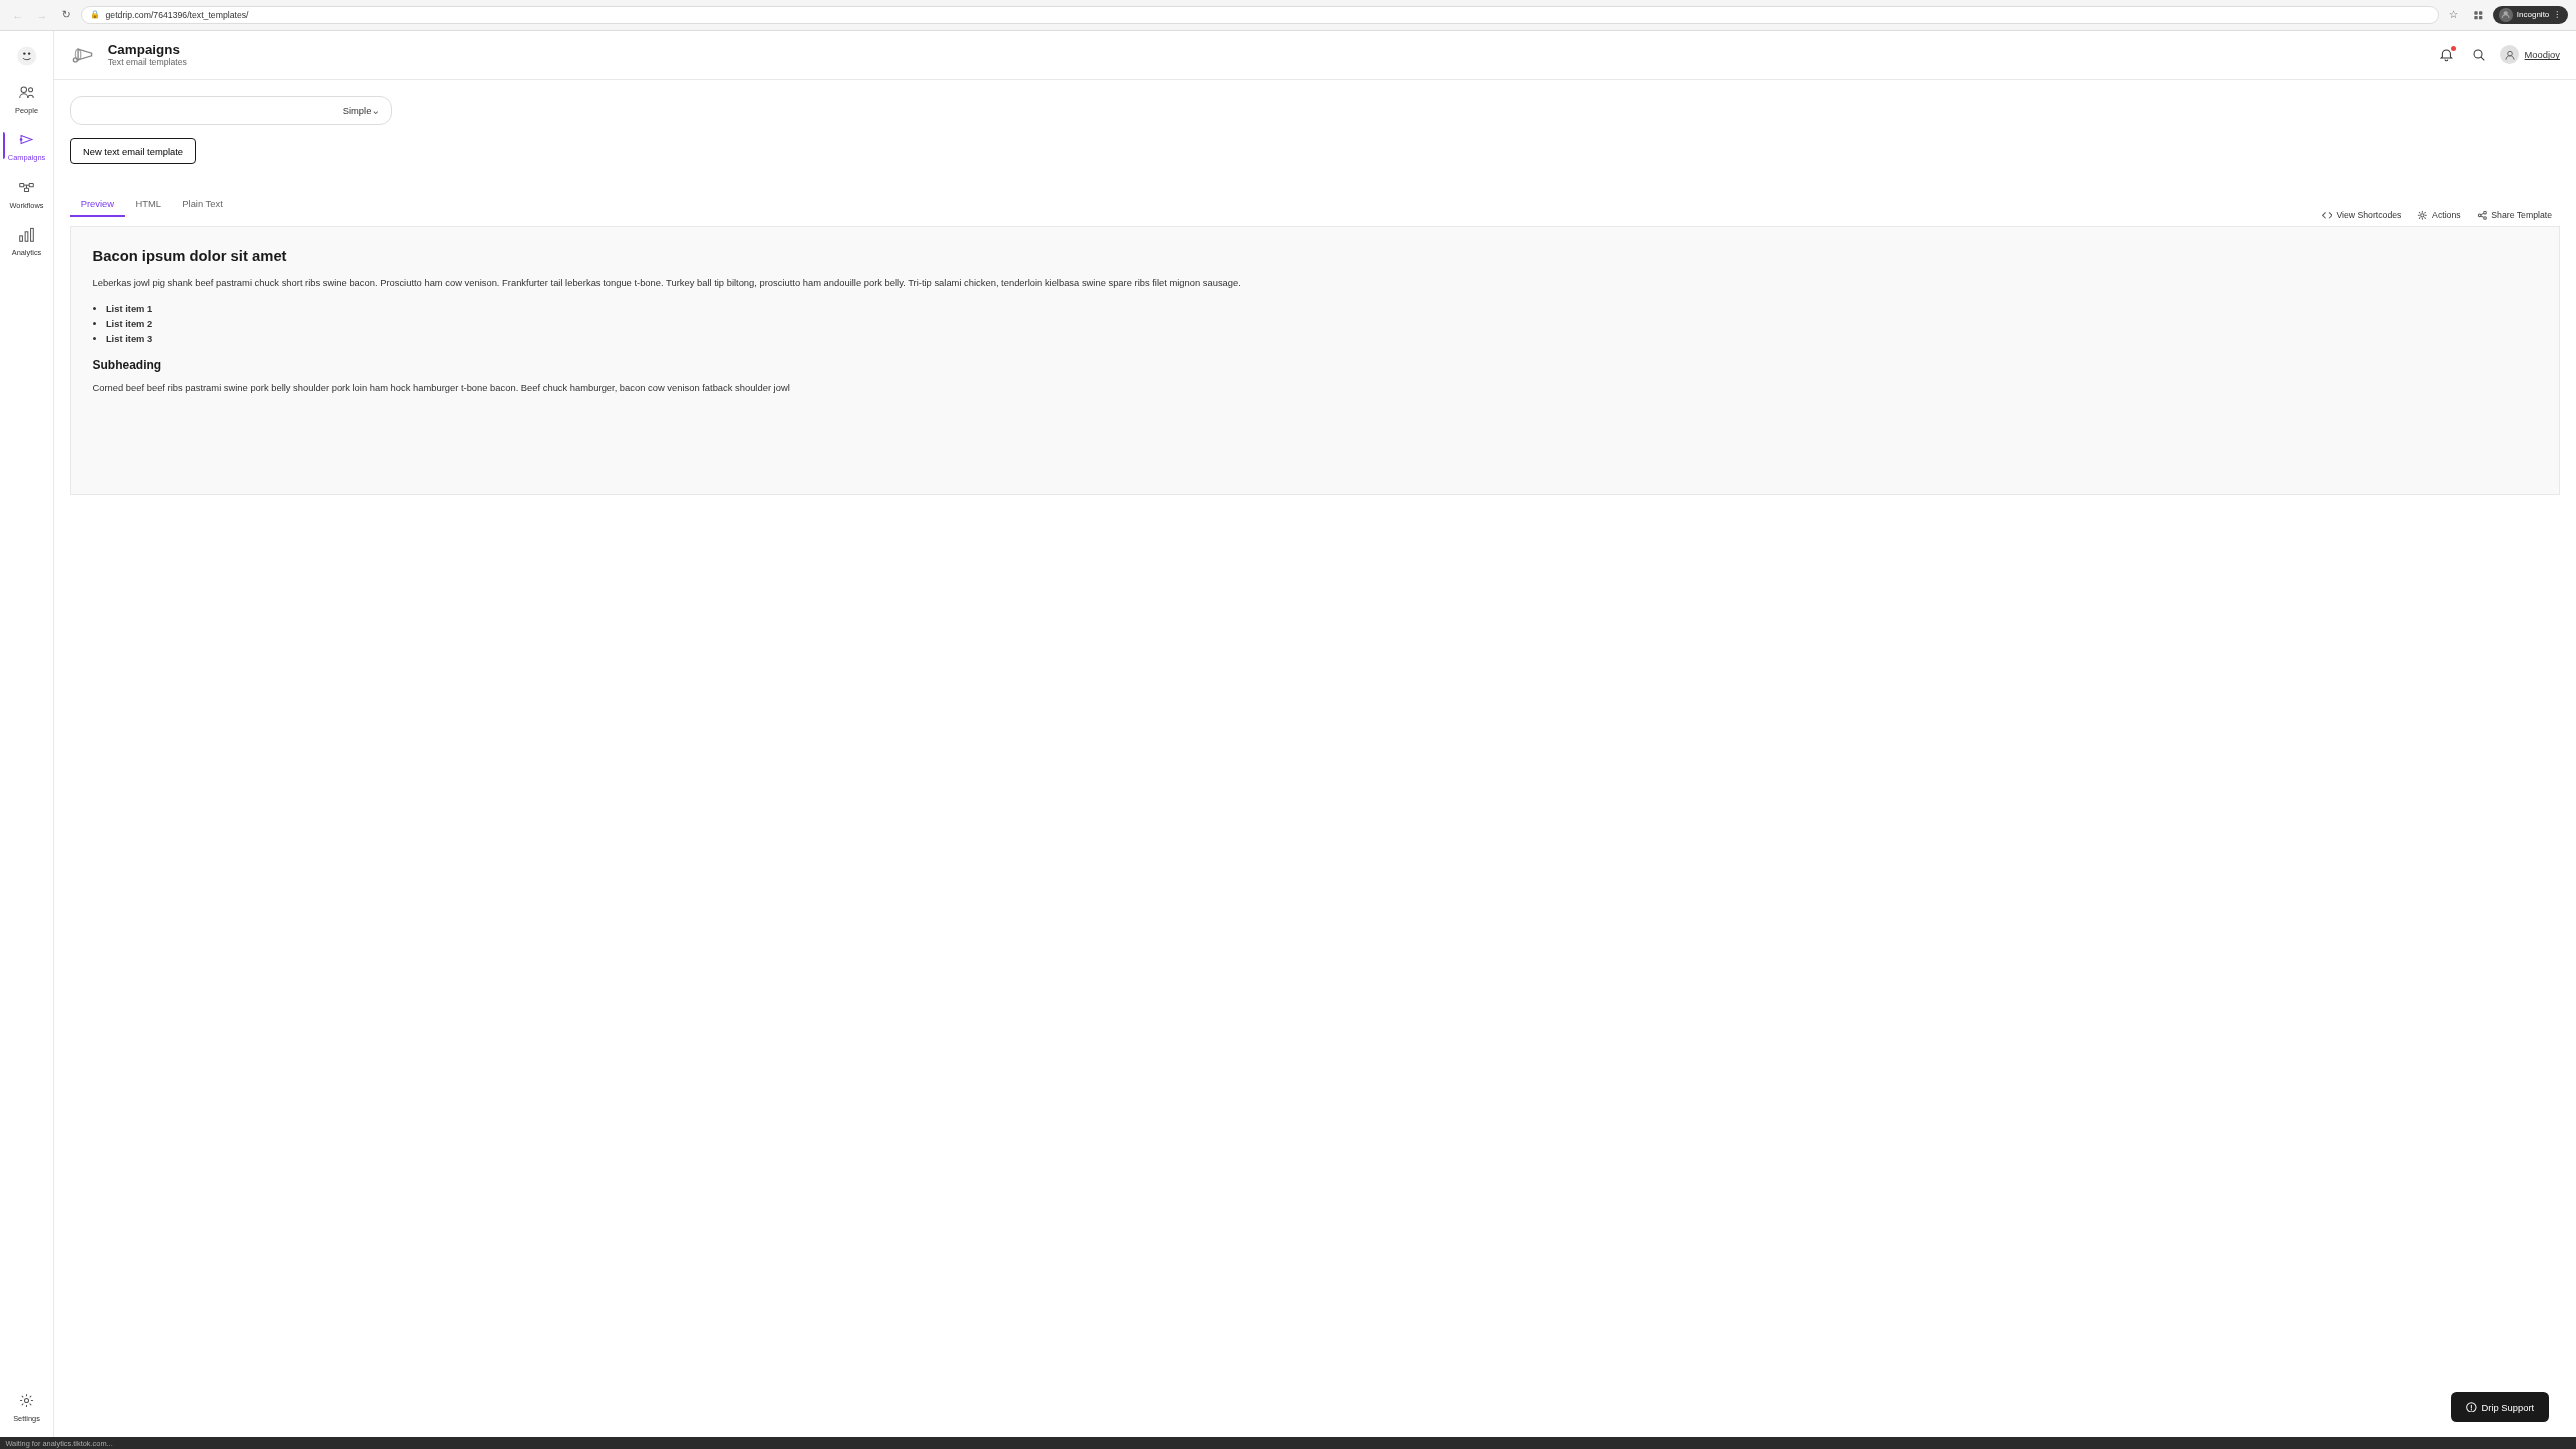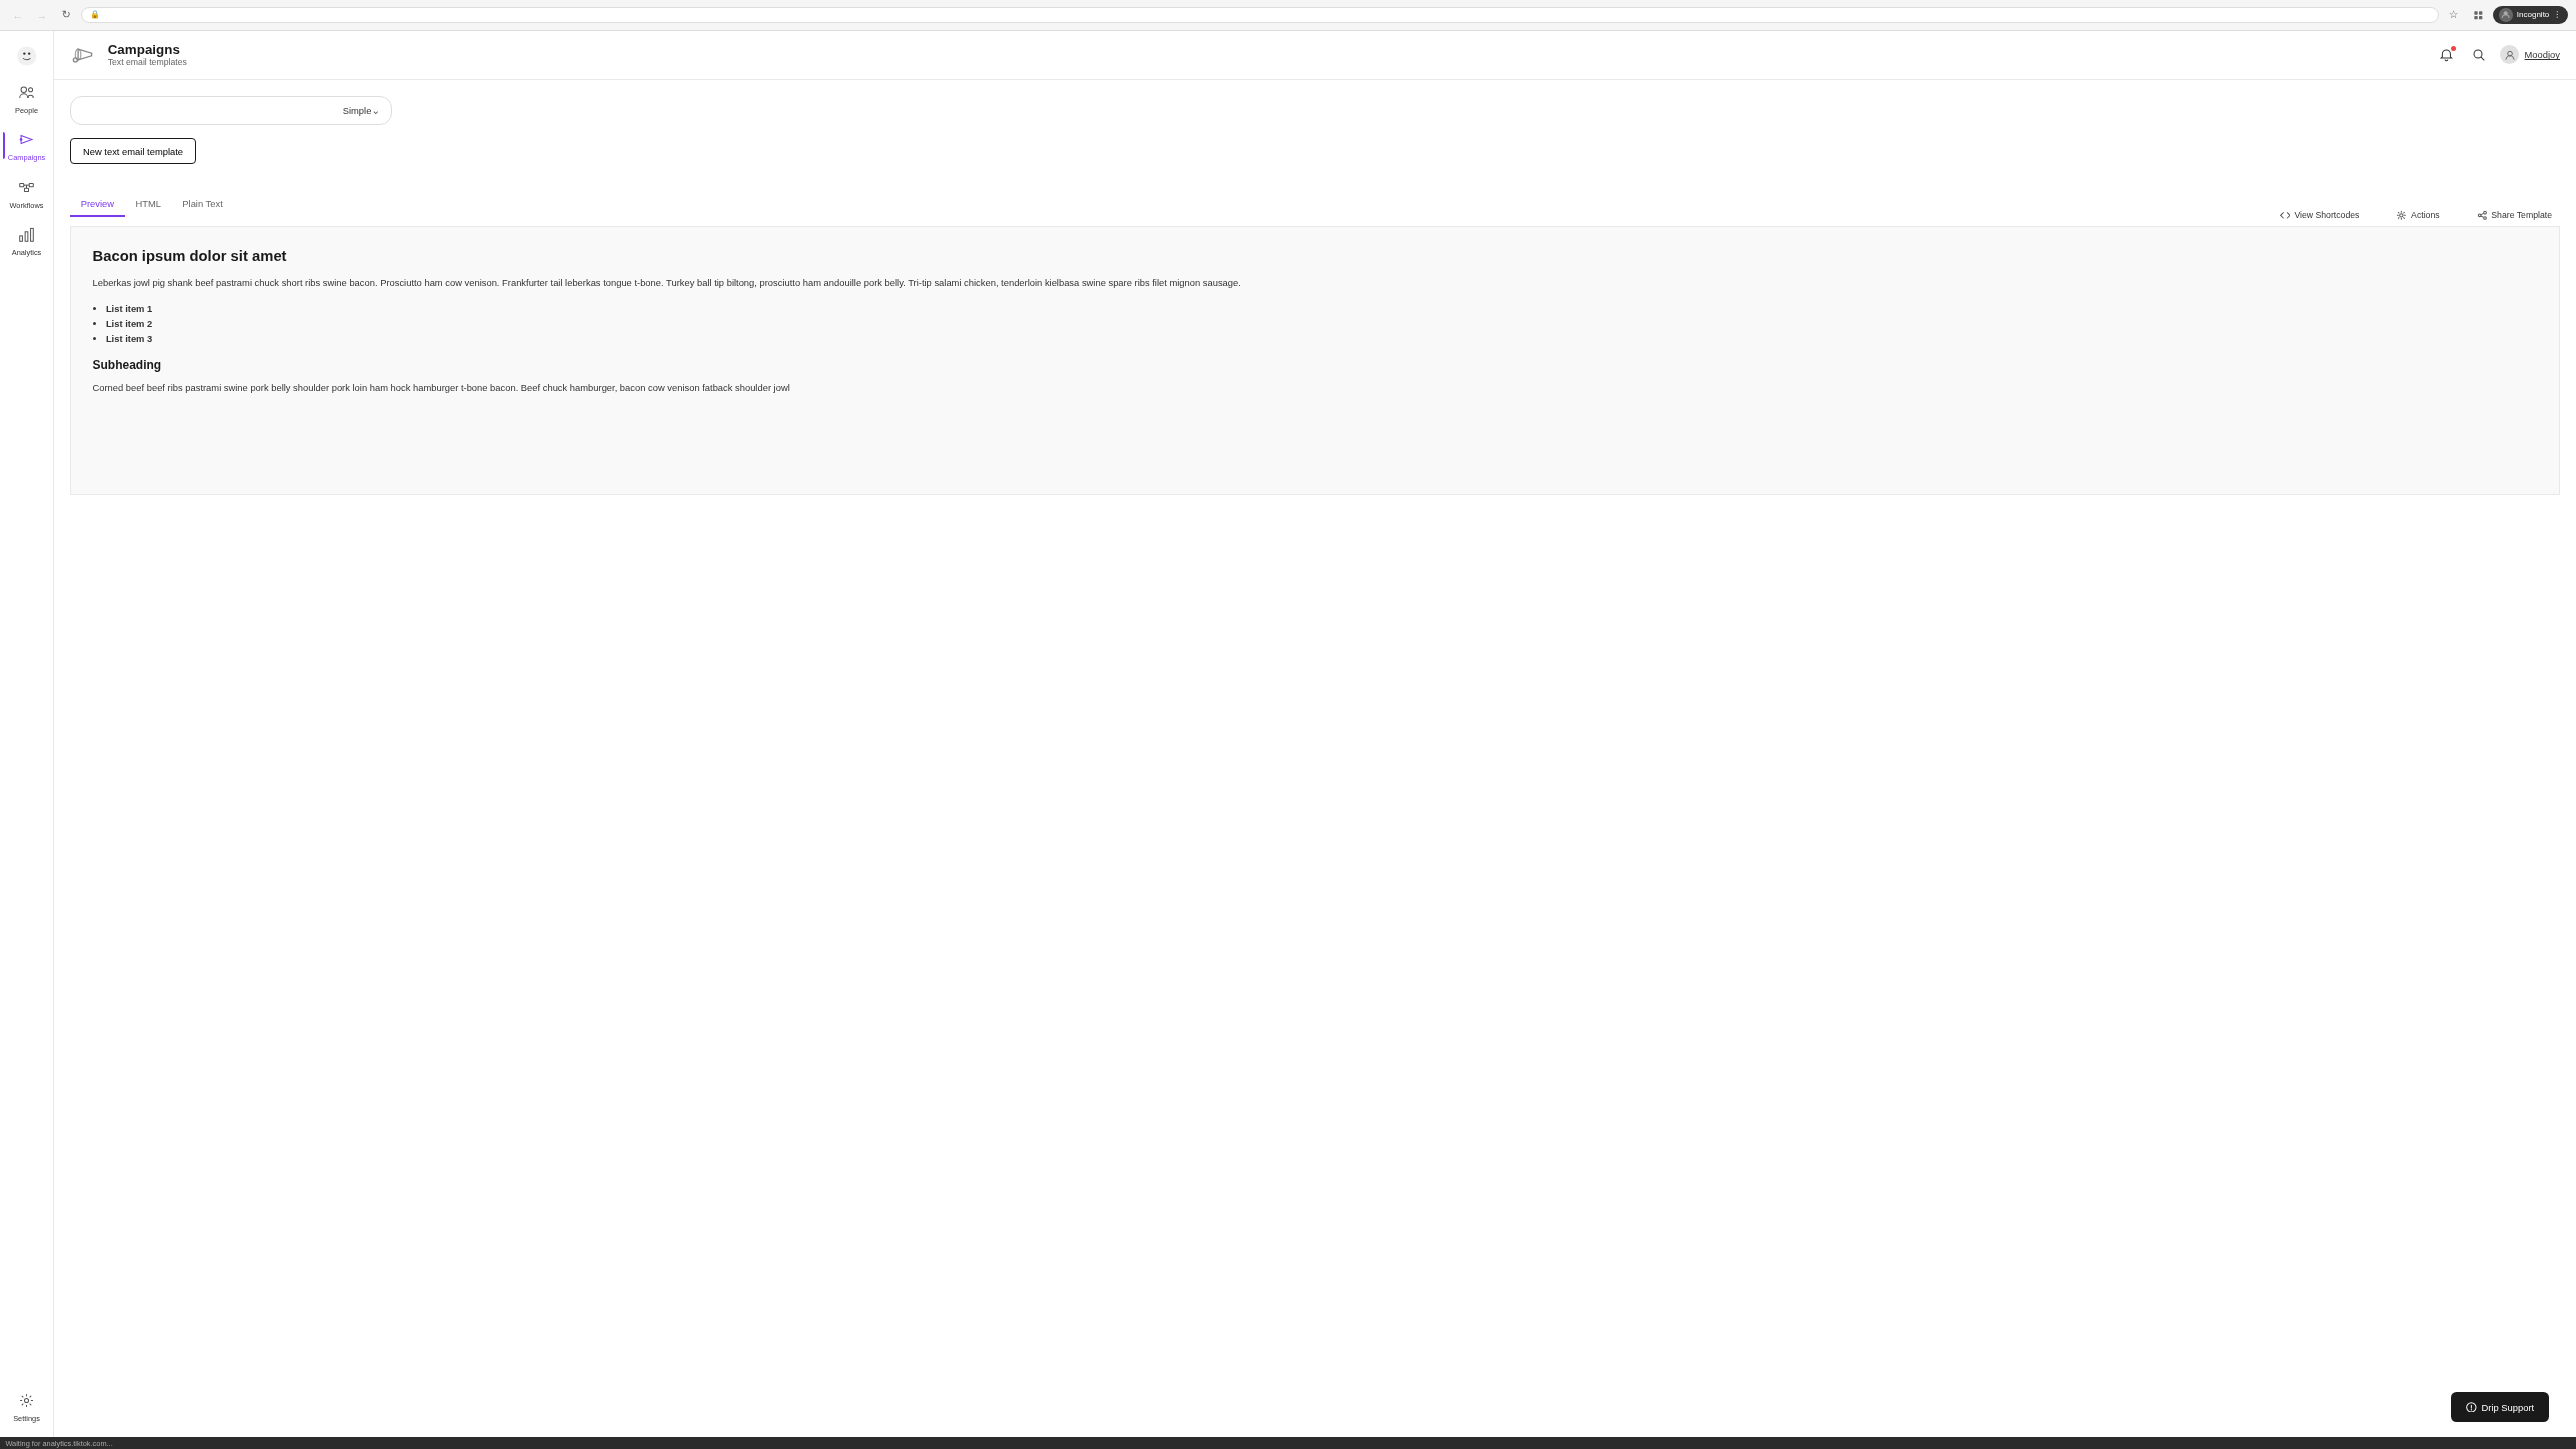--- a/index.html
+++ b/index.html
@@ -67,21 +67,21 @@
 
     
     .new-template-btn { display: inline-flex; align-items: center; padding: 6.7px 12px; border: 1.3px solid #1a1a1a; border-radius: 4px; background: #fff; font-size: 9.4px; font-weight: 500; cursor: pointer; margin-bottom: 16px; }
 
     
     .tabs-container { border-bottom: 0.7px solid #e8e8e8; display: flex; align-items: center; justify-content: space-between; margin-bottom: 0; }
     .tabs-left { display: flex; }
     .tab-item { padding: 8px 10.7px; font-size: 9.4px; color: #666; cursor: pointer; position: relative; }
     .tab-item.active { color: #7c3aed; }
     .tab-item.active::after { content: ''; position: absolute; bottom: 0; left: 0; right: 0; height: 1.3px; background: #7c3aed; }
-    .tabs-right { display: flex; align-items: flex-start; gap: 21px; margin-top: 24px; }
+    .tabs-right { display: flex; align-items: flex-start; gap: 0; margin-top: 24px; }
     .tabs-action-btn { display: flex; align-items: center; gap: 4px; padding: 5.4px 8px; font-size: 8.7px; color: #333; cursor: pointer; }
 
     
     .preview-container { background: #f9f9f9; border: 0.7px solid #e8e8e8; border-top: none; padding: 21.5px; min-height: 268px; position: relative; overflow-y: auto; max-height: 335px; }
 
     .preview-heading { font-size: 14.8px; font-weight: 700; color: #1a1a1a; margin-bottom: 10.7px; }
     .preview-text { font-size: 9.4px; color: #333; line-height: 1.6; margin-bottom: 13.4px; }
     .preview-list { margin: 10.7px 0 13.4px 13.4px; font-weight: bold; }
     .preview-list li { font-size: 9.4px; color: #333; margin-bottom: 4px; }
     .preview-subheading { font-size: 12px; font-weight: 700; color: #1a1a1a; margin-bottom: 8px; }
@@ -95,20 +95,21 @@
 </head>
 <body>
 
 <div class="browser-chrome">
   <div class="nav-bar">
     <div class="nav-btn disabled">←</div>
     <div class="nav-btn disabled">→</div>
     <div class="nav-btn">↻</div>
     <div class="address-bar">
       <span class="lock-icon">🔒</span>
+      <span class="address-text">getdrip.com/7641396/text_templates/</span>
     </div>
     <div class="nav-actions">
       <div class="nav-action-btn">☆</div>
       <div class="nav-action-btn">
         <svg width="10.7" height="10.7" viewBox="0 0 16 16">
             <rect x="2" y="2" width="5" height="5" rx="1" fill="#666"></rect>
             <rect x="9" y="2" width="5" height="5" rx="1" fill="#666"></rect>
             <rect x="2" y="9" width="5" height="5" rx="1" fill="#666"></rect>
             <rect x="9" y="9" width="5" height="5" rx="1" fill="#666"></rect>
           </svg>

